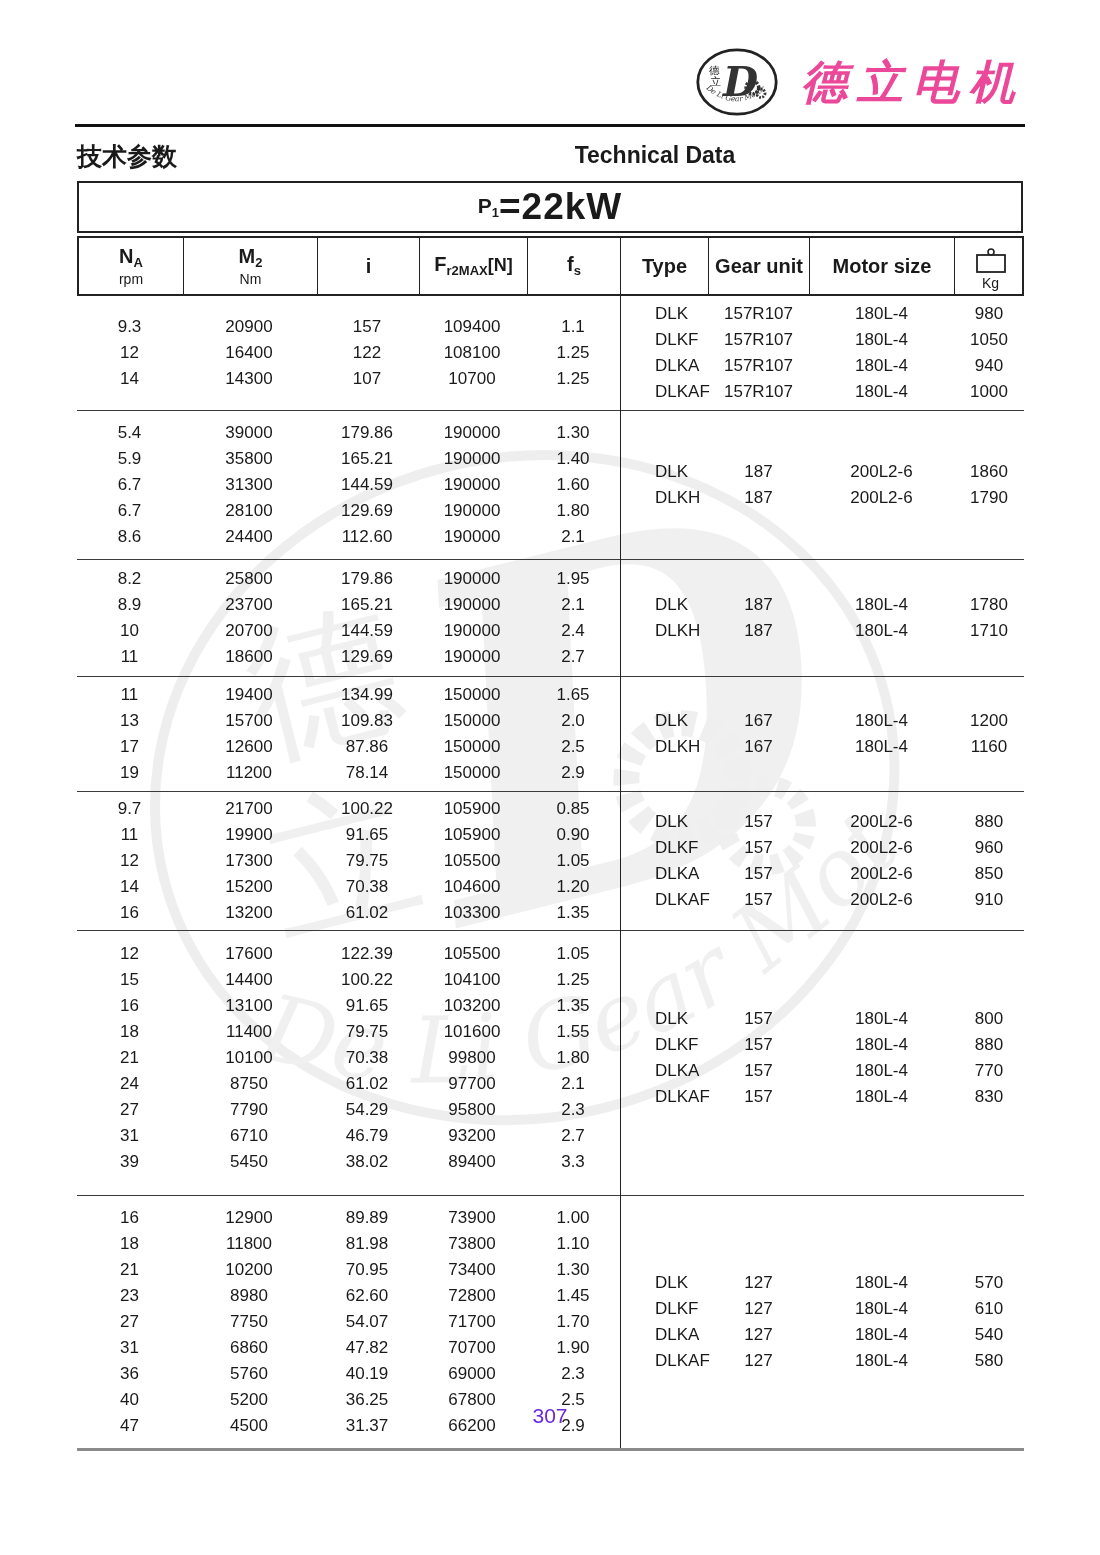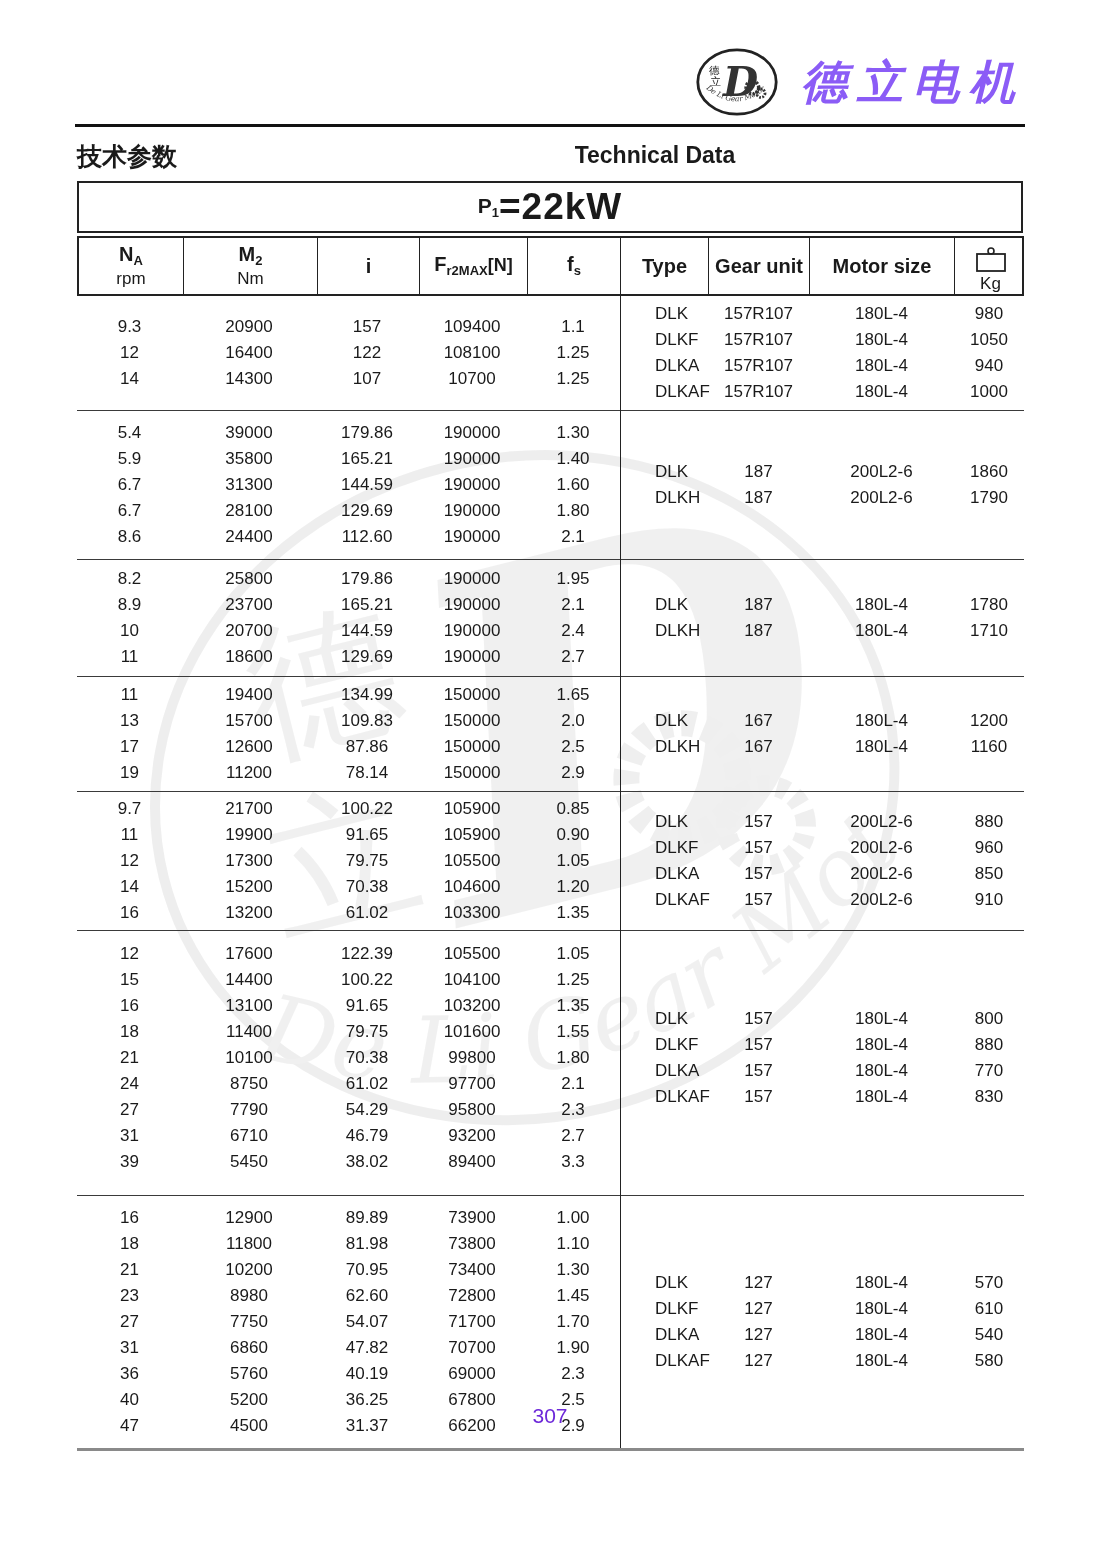--- a/index.html
+++ b/index.html
@@ -4,21 +4,21 @@
 <style>
   * { margin:0; padding:0; box-sizing:border-box; }
   html,body { background:#ffffff; }
   body { font-family:"Liberation Sans", sans-serif; color:#1a1a1a; }
   .page { position:relative; width:1100px; height:1555px; background:#fff; overflow:hidden; }
 
   
   .brand-row { position:absolute; top:46px; left:75px; width:950px; height:76px; }
   .brand-cluster { position:absolute; right:0; top:0; display:flex; align-items:center; gap:22px; }
   .brand-name { font-family:"DejaVu Serif", serif; font-weight:bold; font-style:italic;
-                font-size:46px; letter-spacing:10px; color:#8b5cf6; line-height:70px; }
+                font-size:46px; letter-spacing:10px; color:#ec4899; line-height:70px; }
   .top-rule { position:absolute; top:124px; left:75px; width:950px; height:3px; background:#111; }
 
   
   .section-titles { position:absolute; top:140px; left:75px; width:950px; height:34px; }
   .title-cn { position:absolute; left:2px; top:0; font-size:25px; font-weight:bold; }
   .title-en { position:absolute; left:0; top:2px; width:100%; text-align:center;
               padding-left:210px; font-size:23px; font-weight:bold; }
 
   
   .power-box { position:absolute; top:181px; left:77px; width:946px; height:52px;
@@ -30,21 +30,21 @@
   
   .dtable { position:absolute; top:236px; left:77px; width:947px; }
   .thead { display:grid; grid-template-columns:105px 134px 102px 108px 93px 88px 101px 145px 71px;
            border:2px solid #222; height:60px; background:#fff; position:relative; z-index:3; }
   .th { border-right:1px solid #222; display:flex; flex-direction:column;
         align-items:center; justify-content:center; line-height:1.15; }
   .th:last-child { border-right:none;margin-top:8px; }
   .th-main { font-size:20px; font-weight:bold; }
   .th-sub  { font-size:13px; font-weight:bold; vertical-align:-4px; }
   .th-suffix { font-size:18px; font-weight:bold; }
-  .th-unit { font-size:17px; }
+  .th-unit { font-size:14px; }
   .kg-icon { display:block; margin-bottom:1px; }
 
   .tbody { position:relative; border-bottom:3px solid #8a8a8a; z-index:2; }
   .divider { position:absolute; left:543px; top:0; bottom:0; width:1px; background:#222; }
   .group { display:flex; border-bottom:1px solid #3a3a3a; padding:9px 0; }
   .group:last-child { border-bottom:none; }
   .g-left  { width:543px; display:flex; flex-direction:column; justify-content:center; }
   .g-right { width:404px; display:flex; flex-direction:column; justify-content:center; }
 
   .group:nth-child(2) { padding:5px 0; }

